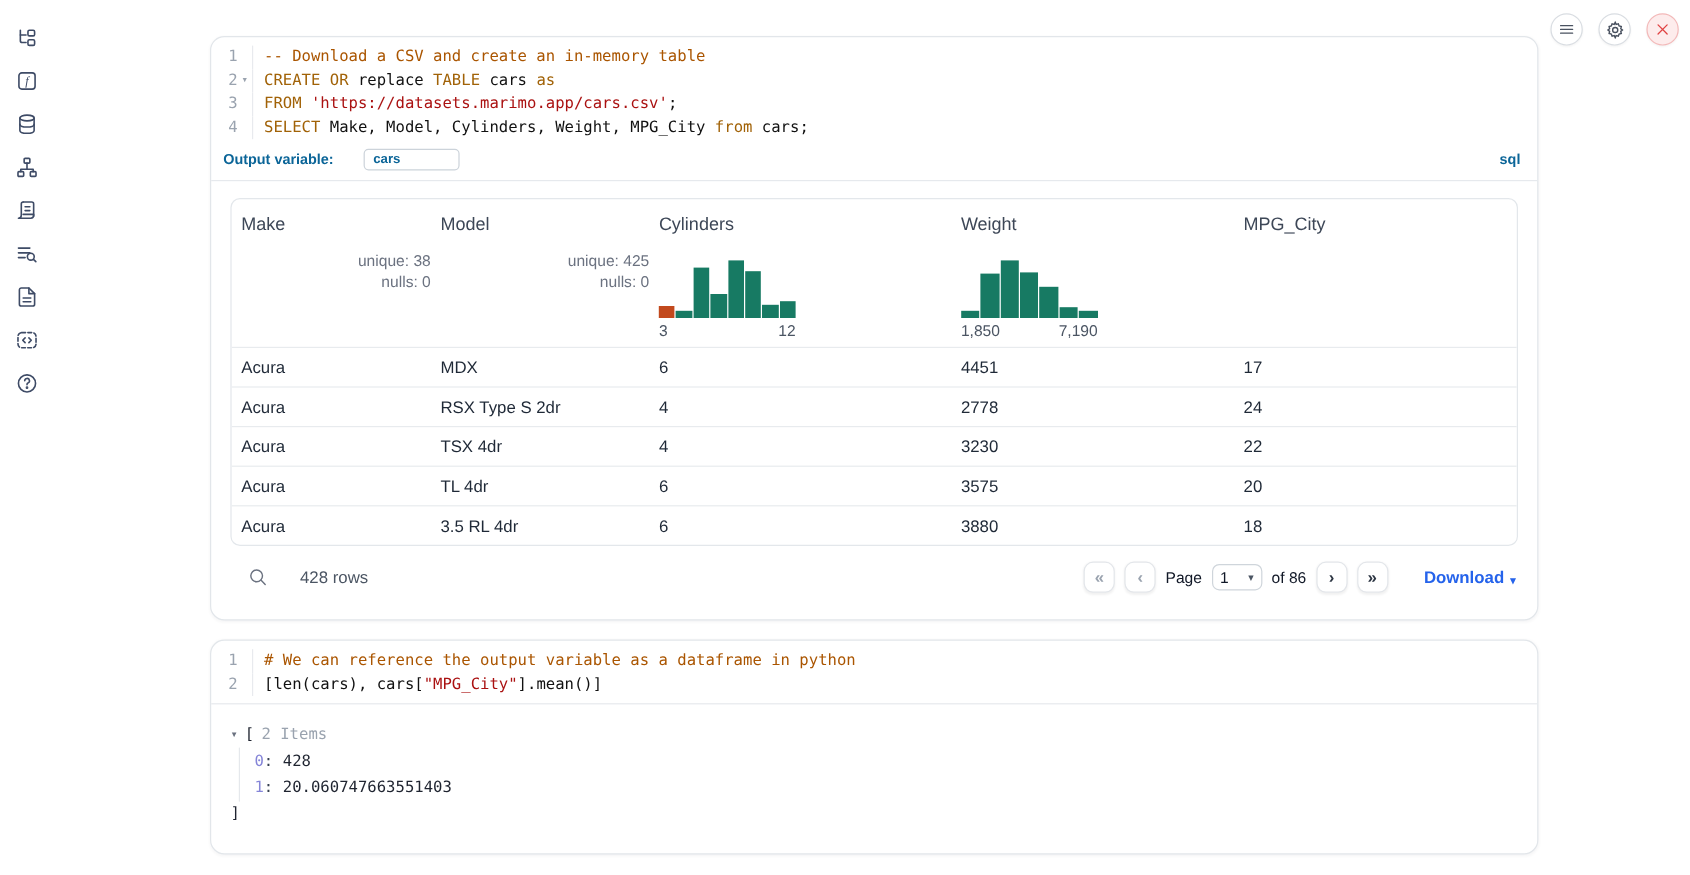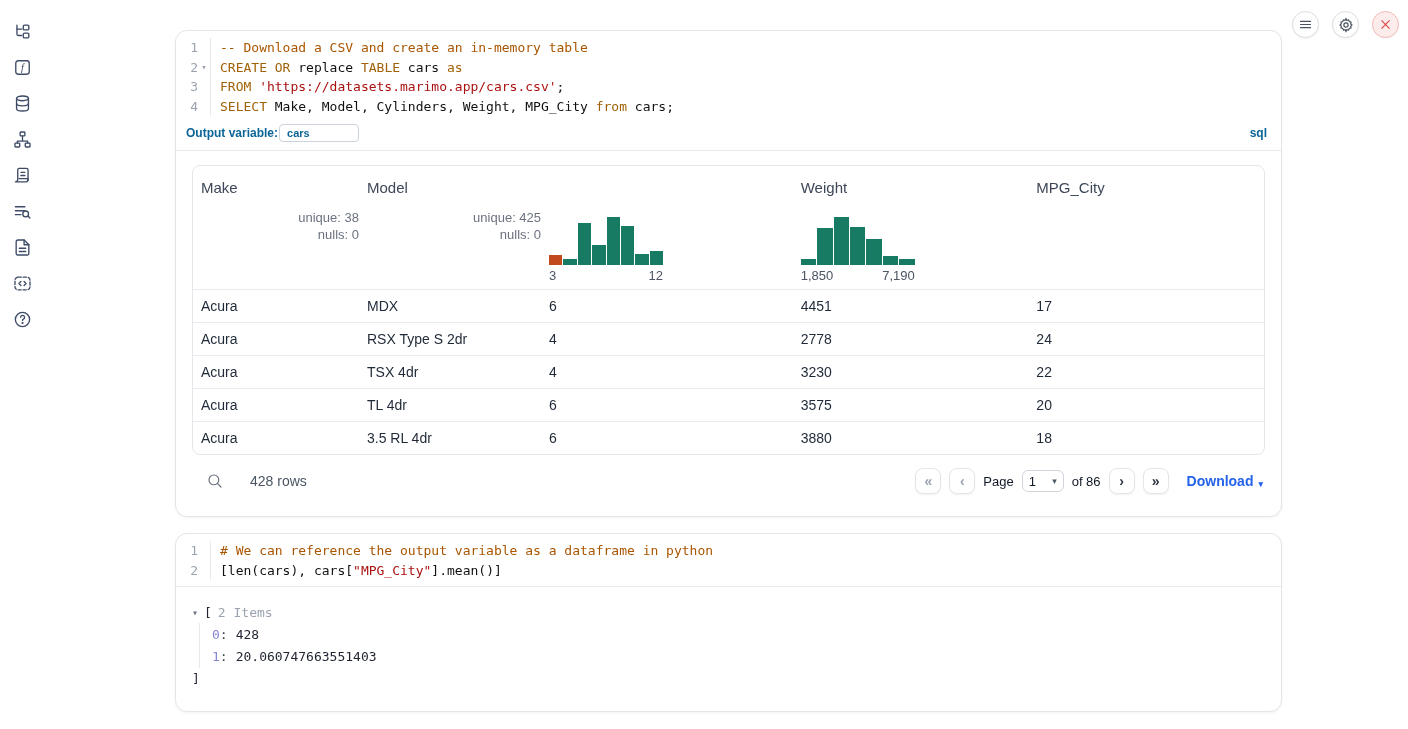--- a/index.html
+++ b/index.html
@@ -32,21 +32,21 @@
 
   .code-area { padding:7px 0 6px; cursor:text; }
   .code-line { display:flex; align-items:stretch; height:19.5px;
     font-family:"DejaVu Sans Mono", monospace; font-size:13px; white-space:pre; }
   .gutter-num { width:22px; text-align:right; color:#9aa3af; flex:none; line-height:19.5px; }
   .fold { width:13px; flex:none; display:flex; align-items:center; justify-content:center;
     color:#9aa3af; font-size:9px; border-right:1px solid #e8eaee; }
   .code-text { padding-left:9px; color:#111; line-height:19.5px; }
   .tk-c { color:#aa5500; } .tk-k { color:#a16207; } .tk-s { color:#aa1111; } .tk-p { color:#111; }
 
-  .outvar { display:flex; align-items:center; gap:1px; padding:2px 10px 8px; }
+  .outvar { display:flex; align-items:center; gap:25px; padding:2px 10px 8px; }
   .outvar-label { font-size:12px; font-weight:bold; color:#0b6598; }
   .outvar-input { width:80px; height:18px; border:1px solid #ccd3da; border-radius:4px;
     font-family:"Liberation Sans",sans-serif; font-size:11px; font-weight:bold; color:#0b6598; padding:1px 7px; outline:none; }
   .lang-badge { margin-left:auto; font-size:12px; font-weight:bold; color:#0b6598; padding-right:4px; }
 
   .cell-divider { border-top:1px solid #e6e9ed; }
 
   
   .out-section { padding:14px 16px 0; }
   .tablebox { border:1px solid #e3e7eb; border-radius:8px; overflow:hidden; }
@@ -72,21 +72,21 @@
   .pg-btn { width:26px; height:26px; border:1px solid #e3e6ea; border-radius:8px; background:#fff;
     box-shadow:0 1px 2px rgba(0,0,0,.06); display:flex; align-items:center; justify-content:center;
     font-size:14px; font-weight:bold; cursor:pointer; }
   .pg-btn.dim { color:#9aa3af; }
   .pg-btn.dark { color:#2d3643; }
   .page-label, .of-label { font-size:13px; color:#111827; }
   .page-select { height:22px; min-width:42px; border:1px solid #cfd5db; border-radius:6px; background:#fff;
     display:flex; align-items:center; justify-content:space-between; padding:0 6px; gap:6px;
     font-size:13px; color:#111827; cursor:pointer; }
   .sel-chevron, .dl-chevron { font-size:9px; color:#4b5563; }
-  .download { display:flex; align-items:flex-end; gap:5px; margin-left:10px; color:#2563eb;
+  .download { display:flex; align-items:flex-end; gap:5px; margin-left:22px; color:#2563eb;
     font-size:14px; font-weight:bold; cursor:pointer; }
   .download .dl-chevron { color:#2563eb; }
 
   
   .result-area { padding:14px 16px; font-family:"DejaVu Sans Mono", monospace; font-size:13px; color:#1f2430; }
   .tree-head { display:flex; align-items:center; gap:6px; height:22px; }
   .tree-chevron { color:#6b7280; font-size:10px; cursor:pointer; }
   .tree-count { color:#9aa3af; }
   .tree-body { margin-left:7px; border-left:1px solid #e5e8ec; padding-left:12px; }
   .tree-entry { height:22.5px; display:flex; align-items:center; }
@@ -207,20 +207,21 @@
           </div>
         </div>
         <div class="th c1">
           <span class="th-name">Model</span>
           <div class="th-stats">
             <div>unique: 425</div>
             <div>nulls: 0</div>
           </div>
         </div>
         <div class="th c2">
+          <span class="th-name">Cylinders</span>
           <div class="hist-wrap">
             <div class="hist">
                 <div class="hist-bar" style="height: 10px; background: rgb(194, 73, 29);"></div>
                 <div class="hist-bar" style="height: 6px; background: rgb(23, 122, 99);"></div>
                 <div class="hist-bar" style="height: 42px; background: rgb(23, 122, 99);"></div>
                 <div class="hist-bar" style="height: 20px; background: rgb(23, 122, 99);"></div>
                 <div class="hist-bar" style="height: 48px; background: rgb(23, 122, 99);"></div>
                 <div class="hist-bar" style="height: 39px; background: rgb(23, 122, 99);"></div>
                 <div class="hist-bar" style="height: 11px; background: rgb(23, 122, 99);"></div>
                 <div class="hist-bar" style="height: 14px; background: rgb(23, 122, 99);"></div>

